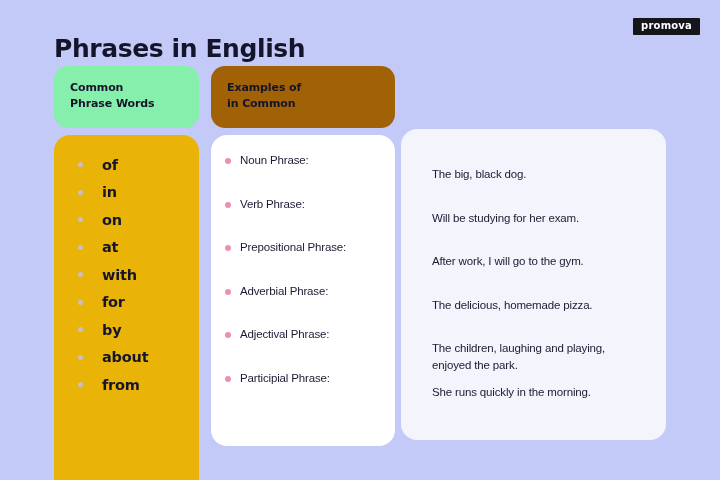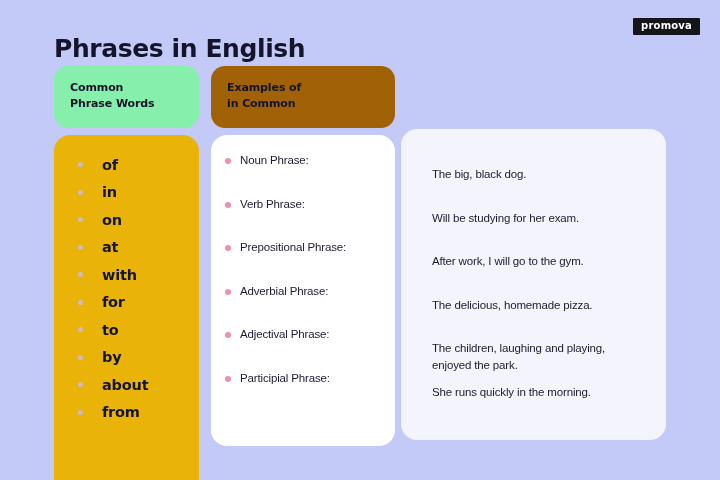--- a/index.html
+++ b/index.html
@@ -195,24 +195,20 @@
         <li class="word-row">
           <span class="word-bullet"></span>
           <span class="word-text">with</span>
         </li>
         <li class="word-row">
           <span class="word-bullet"></span>
           <span class="word-text">for</span>
         </li>
         <li class="word-row">
           <span class="word-bullet"></span>
-          <span class="word-text">to</span>
-        </li>
-        <li class="word-row">
-          <span class="word-bullet"></span>
           <span class="word-text">by</span>
         </li>
         <li class="word-row">
           <span class="word-bullet"></span>
           <span class="word-text">about</span>
         </li>
         <li class="word-row">
           <span class="word-bullet"></span>
           <span class="word-text">from</span>
         </li>

